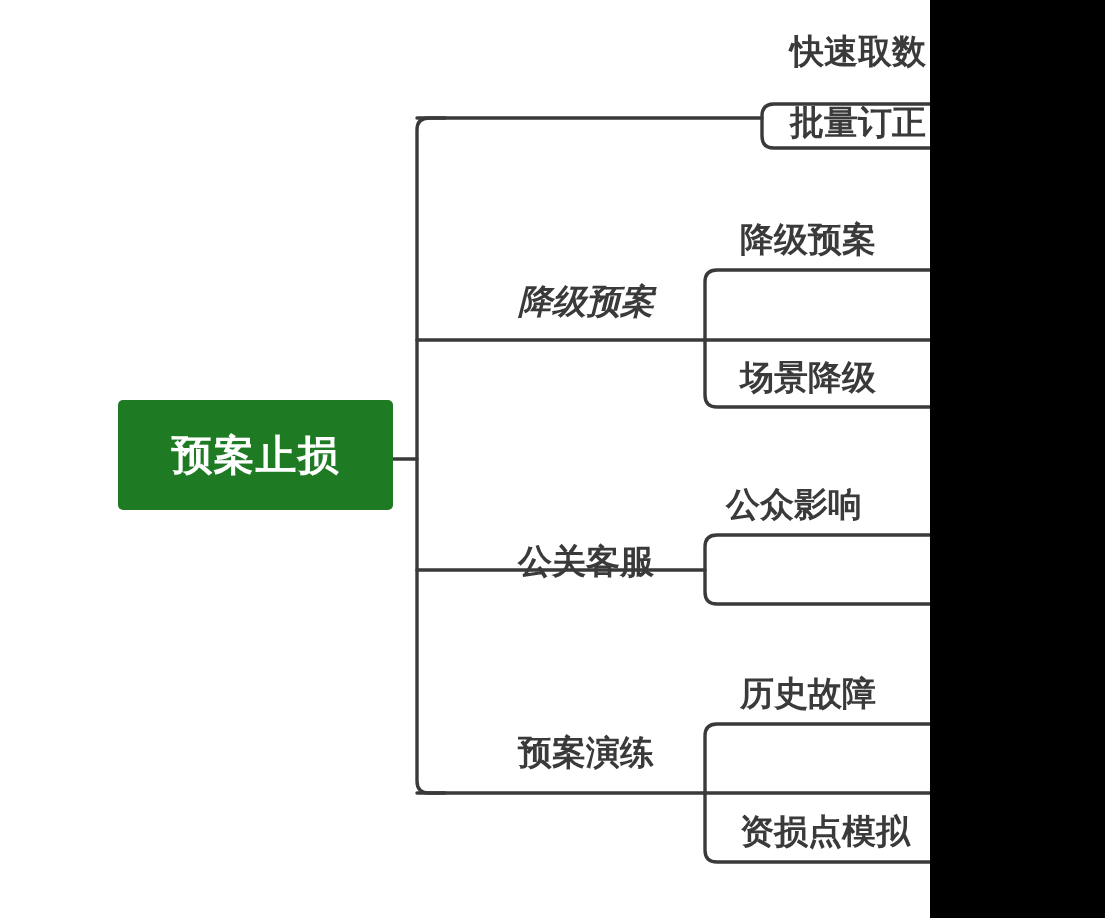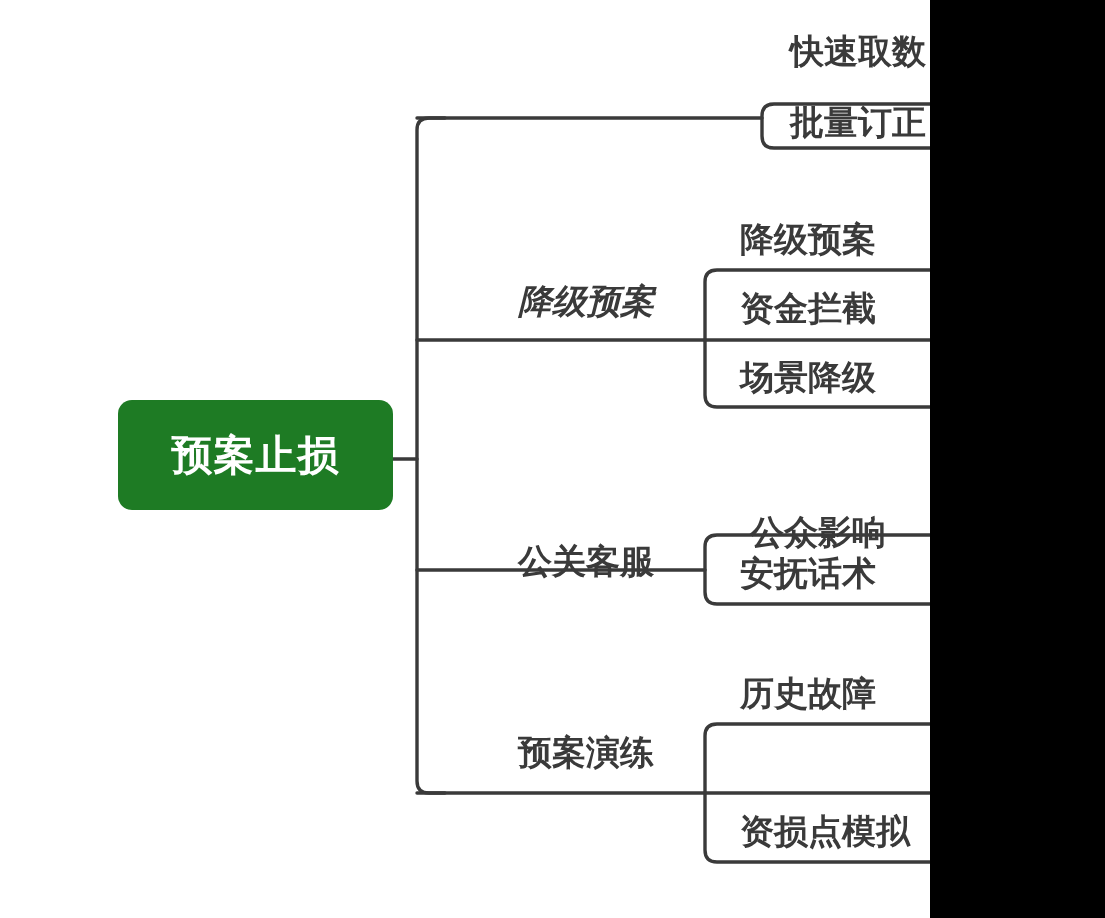--- a/index.html
+++ b/index.html
@@ -42,21 +42,21 @@
     width: 1000px;
     height: 918px;
   }
   .node-root {
     position: absolute;
     left: 118px;
     top: 400px;
     width: 275px;
     height: 110px;
     background: #1e7b24;
-    border-radius: 14px;
+    border-radius: 5px;
     display: flex;
     align-items: center;
     justify-content: center;
     box-sizing: border-box;
   }
   .node-root-label {
     color: #ffffff;
     font-size: 41px;
     font-weight: bold;
     letter-spacing: 1px;
@@ -120,26 +120,24 @@
 
     <div class="node-root">
       <span class="node-root-label">预案止损</span>
     </div>
 
     <div class="node-text leaf-label" style="left:790px; top:34px;">快速取数</div>
     <div class="node-text leaf-label" style="left:790px; top:105px;">批量订正</div>
 
     <div class="node-text branch-label" style="left:518px; top:284px;font-style:italic;">降级预案</div>
     <div class="node-text leaf-label" style="left:740px; top:222px;">降级预案</div>
-    <div class="node-text leaf-label" style="left:740px; top:291px;">资金拦截</div>
     <div class="node-text leaf-label" style="left:740px; top:360px;">场景降级</div>
 
     <div class="node-text branch-label" style="left:518px; top:510px;margin-top:34px;">公关客服</div>
-    <div class="node-text leaf-label" style="left:750px; top:487px;margin-top:28px;">公众影响</div>
-    <div class="node-text leaf-label" style="left:740px; top:556px;">安抚话术</div>
+    <div class="node-text leaf-label" style="left:726px; top:487px;">公众影响</div>
 
     <div class="node-text branch-label" style="left:518px; top:735px;">预案演练</div>
     <div class="node-text leaf-label" style="left:740px; top:676px;">历史故障</div>
     <div class="node-text leaf-label" style="left:740px; top:814px;">资损点模拟</div>
 
   </div>
 
   <div id="black-band"></div>
 
 </div>

